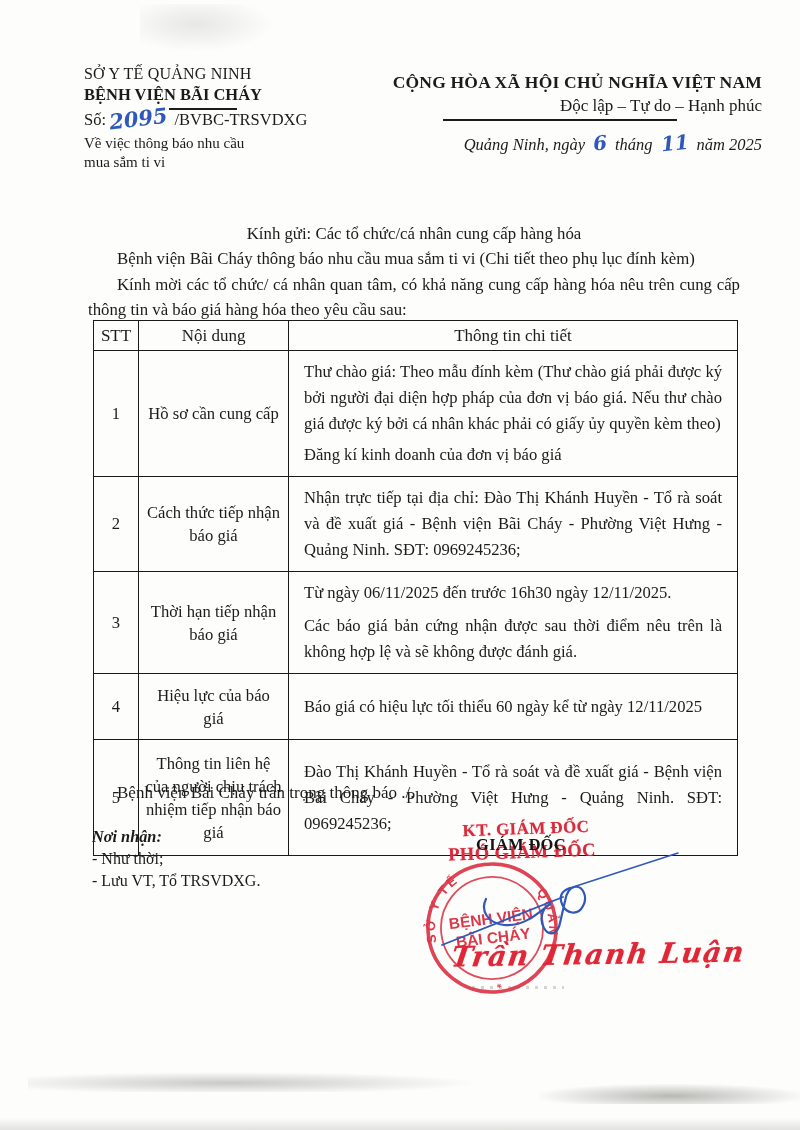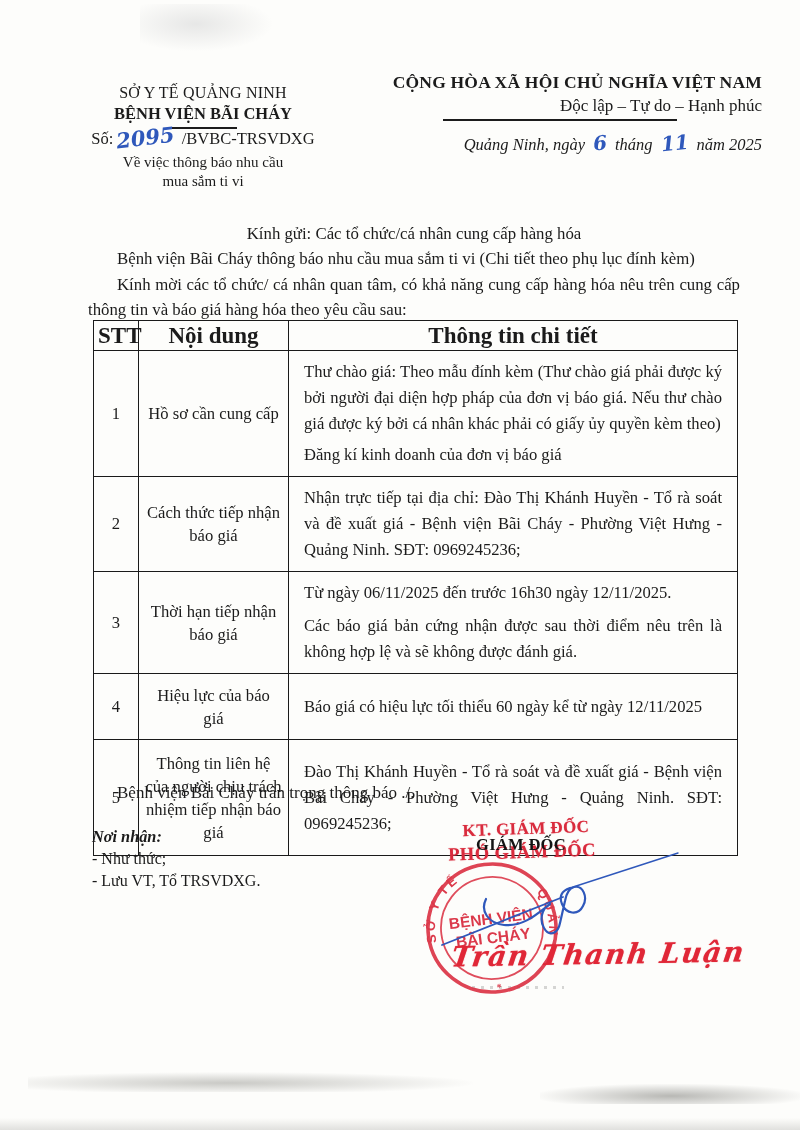--- a/index.html
+++ b/index.html
@@ -2,42 +2,42 @@
 <html><head>
 <meta charset="utf-8">
 <style>
   html,body{margin:0;padding:0;background:#e8e8e6;}
   .page{
     position:relative;width:800px;height:1130px;margin:0 auto;
     background:#fdfdfb;overflow:hidden;
     font-family:"Liberation Serif", serif;color:#1b1b1b;
   }
   
-  .hdr-left{position:absolute;left:84px;top:84px;width:238px;text-align:center;}
+  .hdr-left{position:absolute;left:84px;top:65px;width:238px;}
   .hdr-left .dept{font-size:16px;letter-spacing:.2px;}
   .hdr-left .org{font-size:16.5px;font-weight:bold;margin-top:2px;}
   .rule-org{width:68px;height:1.6px;background:#1c1c1c;margin:3px auto 1px auto;}
   .so-line{font-size:16.5px;white-space:nowrap;margin-top:-1px;}
   .hand{color:#2f58bb;font-family:"DejaVu Serif", serif;font-style:italic;font-weight:bold;}
   .hand-num{display:inline-block;font-size:21px;transform:rotate(-7deg) translateY(1px);margin:0 7px 0 3px;line-height:10px;}
   .subject{font-size:15px;line-height:19px;margin-top:4px;}
   .hdr-right{position:absolute;left:358px;top:72px;width:404px;text-align:right;}
   .hdr-right .nat{font-size:17.5px;font-weight:bold;letter-spacing:.2px;}
   .hdr-right .motto{font-size:17px;font-weight:normal;margin-top:3px;}
   .rule-motto{width:234px;height:1.6px;background:#1c1c1c;margin:3px auto 0 auto;}
   .date-line{font-style:italic;font-size:16.5px;margin-top:14px;}
   .hand-day{display:inline-block;font-size:20px;transform:rotate(-5deg);margin:0 8px;line-height:10px;}
   
   .body-block{position:absolute;left:88px;top:221px;width:652px;font-size:16.8px;line-height:25.4px;}
   .salutation{text-align:center;}
   .para{text-indent:29px;text-align:justify;margin:0;}
   
   table.info{position:absolute;left:93px;top:320px;border-collapse:collapse;table-layout:fixed;width:644px;}
   table.info th,table.info td{border:1.7px solid #1a1a1a;font-size:16.6px;}
-  table.info th{height:27px;font-weight:bold;font-size:23px;padding:1px 4px;}
+  table.info th{height:27px;font-weight:normal;font-size:17px;padding:1px 4px;}
   td.c1{text-align:center;vertical-align:middle;}
   td.c2{text-align:center;vertical-align:middle;padding:2px 6px;line-height:23px;}
   td.c3{vertical-align:middle;padding:3px 10px;line-height:26px;text-align:justify;}
   td.c3 p{margin:5px;}
   td.c3 p.gap{margin-top:7px;}
   tr.r1 td{height:110px;} tr.r2 td{height:74px;} tr.r3 td{height:78px;}
   tr.r4 td{height:59px;} tr.r5 td{height:109px;}
   
   .closing{position:absolute;left:117px;top:783px;font-size:17px;}
   .recipients{position:absolute;left:92px;top:826px;font-size:16px;line-height:22px;}
@@ -151,21 +151,21 @@
           <p>Đào Thị Khánh Huyền - Tổ rà soát và đề xuất giá - Bệnh viện Bãi Cháy - Phường Việt Hưng - Quảng Ninh. SĐT: 0969245236;</p>
         </td>
       </tr>
     </tbody>
   </table>
 
   <div class="closing">Bệnh viện Bãi Cháy trân trọng thông báo ./.</div>
 
   <div class="recipients">
     <div class="lbl">Nơi nhận:</div>
-    <div>- Như thức;</div>
+    <div>- Như thời;</div>
     <div>- Lưu VT, Tổ TRSVDXG.</div>
   </div>
 
   <div class="sig-red1">KT. GIÁM ĐỐC</div>
   <div class="sig-black">GIÁM ĐỐC</div>
   <div class="sig-red2">PHÓ GIÁM ĐỐC</div>
 
   <div class="seal-wrap">
     <svg width="140" height="140" viewBox="0 0 140 140">
       <circle cx="70" cy="70" r="64" fill="none" stroke="#d92b3d" stroke-width="3.6" opacity=".95"></circle>

